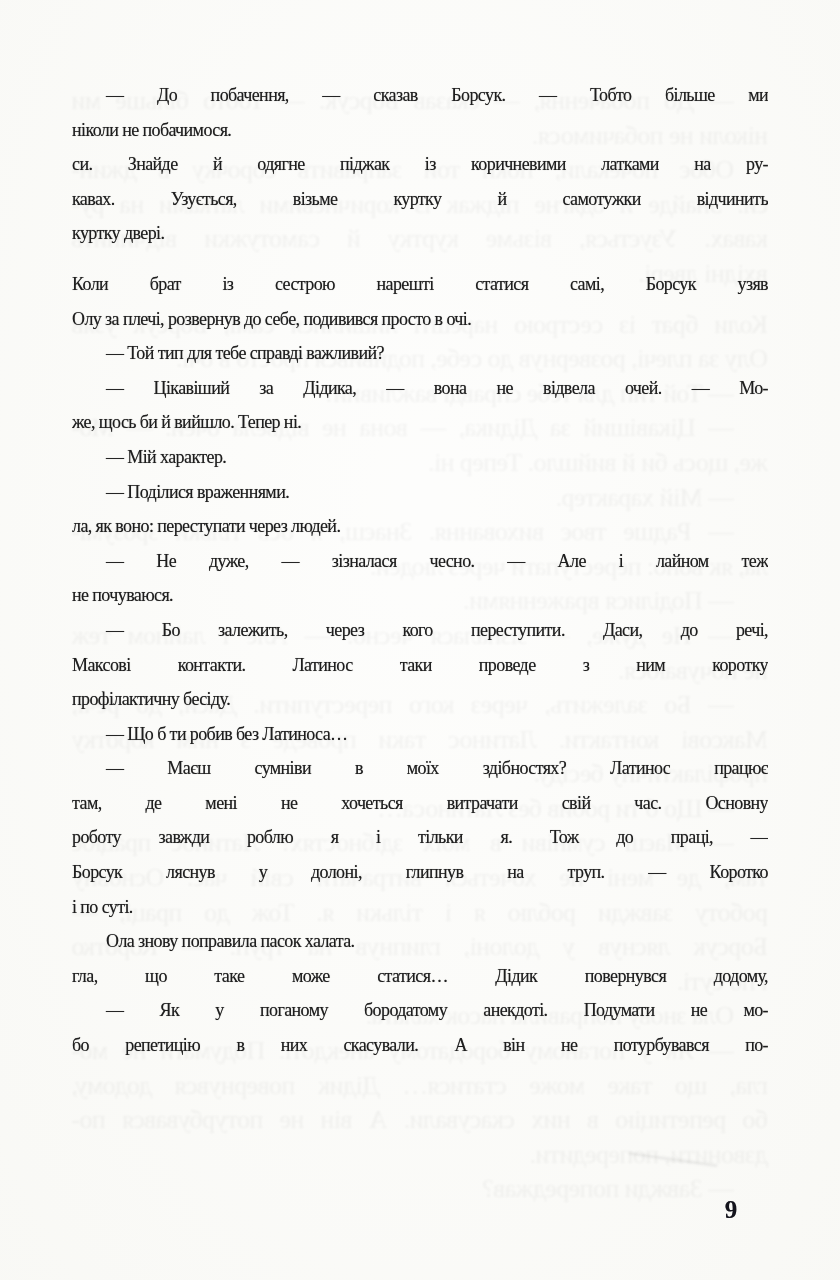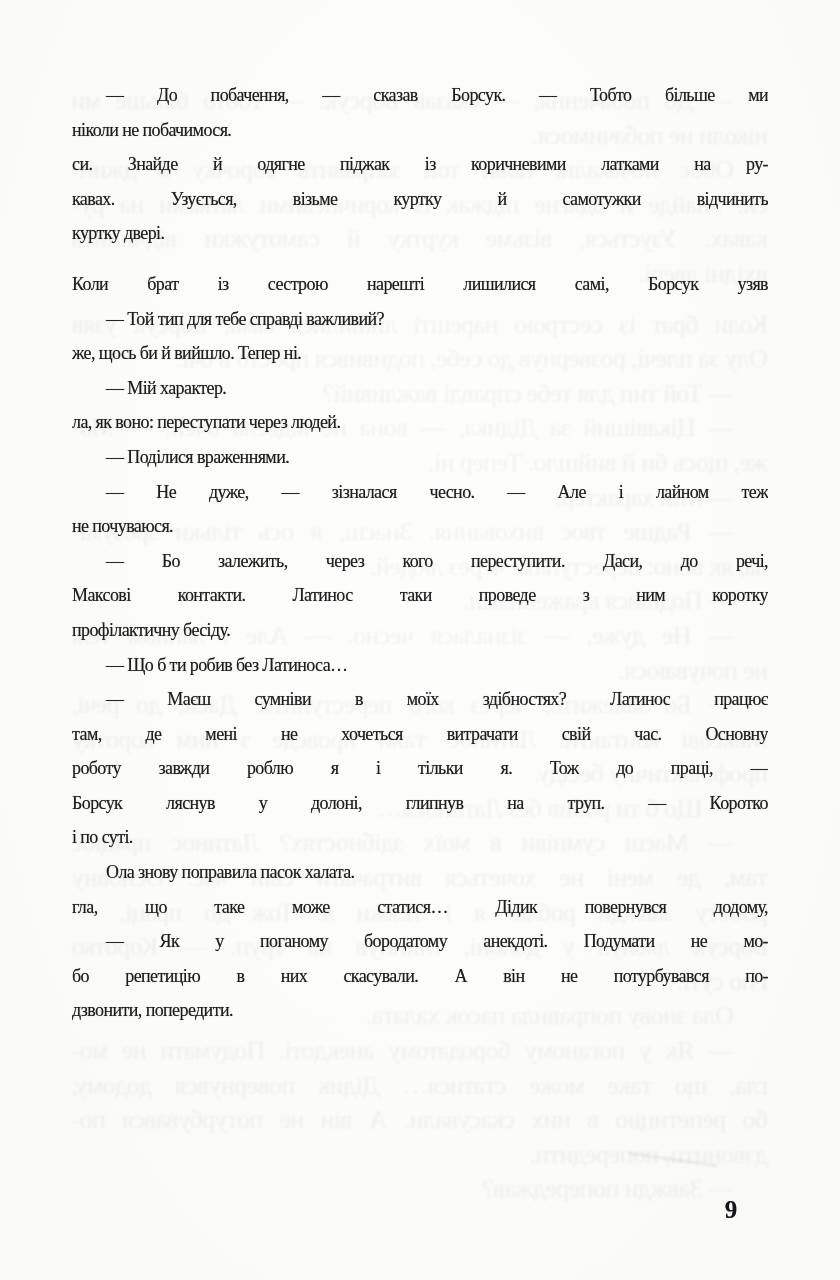--- a/index.html
+++ b/index.html
@@ -131,41 +131,42 @@
       <div class="text-line indent para-end">— Завжди попереджав?</div>
     </div>
 
   <div class="text-layer" id="text-layer">
       <div class="text-line indent">— До побачення, — сказав Борсук. — Тобто більше ми</div>
       <div class="text-line para-end">ніколи не побачимося.</div>
       <div class="text-line">си. Знайде й одягне піджак із коричневими латками на ру-</div>
       <div class="text-line">кавах. Узується, візьме куртку й самотужки відчинить</div>
       <div class="text-line para-end">куртку двері.</div>
       <div class="section-gap"></div>
-      <div class="text-line">Коли брат із сестрою нарешті лишилися самі, Борсук узяв</div>
+      <div class="text-line">Коли брат із сестрою нарешті статися самі, Борсук узяв</div>
+      <div class="text-line para-end">Олу за плечі, розвернув до себе, подивився просто в очі.</div>
       <div class="text-line indent para-end">— Той тип для тебе справді важливий?</div>
+      <div class="text-line indent">— Цікавіший за Дідика, — вона не відвела очей. — Мо-</div>
       <div class="text-line para-end">же, щось би й вийшло. Тепер ні.</div>
       <div class="text-line indent para-end">— Мій характер.</div>
+      <div class="text-line indent para-end">— Поділися враженнями.</div>
       <div class="text-line para-end">ла, як воно: переступати через людей.</div>
-      <div class="text-line indent para-end">— Поділися враженнями.</div>
       <div class="text-line indent">— Не дуже, — зізналася чесно. — Але і лайном теж</div>
       <div class="text-line para-end">не почуваюся.</div>
       <div class="text-line indent">— Бо залежить, через кого переступити. Даси, до речі,</div>
       <div class="text-line">Максові контакти. Латинос таки проведе з ним коротку</div>
       <div class="text-line para-end">профілактичну бесіду.</div>
       <div class="text-line indent para-end">— Що б ти робив без Латиноса…</div>
       <div class="text-line indent">— Маєш сумніви в моїх здібностях? Латинос працює</div>
       <div class="text-line">там, де мені не хочеться витрачати свій час. Основну</div>
       <div class="text-line">роботу завжди роблю я і тільки я. Тож до праці, —</div>
       <div class="text-line">Борсук ляснув у долоні, глипнув на труп. — Коротко</div>
       <div class="text-line para-end">і по суті.</div>
       <div class="text-line indent para-end">Ола знову поправила пасок халата.</div>
       <div class="text-line">гла, що таке може статися… Дідик повернувся додому,</div>
       <div class="text-line indent">— Як у поганому бородатому анекдоті. Подумати не мо-</div>
       <div class="text-line">бо репетицію в них скасували. А він не потурбувався по-</div>
-      <div class="text-line para-end">дзвонити, попередити.</div>
     </div>
 
   <div class="scan-crease"></div>
 
   <div class="page-number">9</div>
 
 </div>
 
 </body></html>

